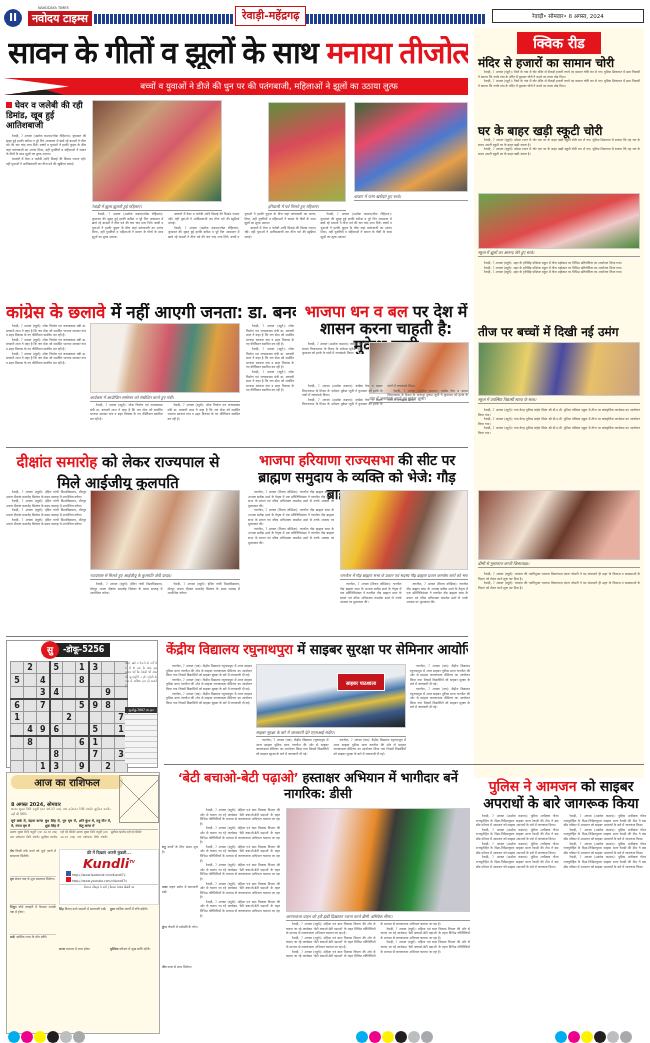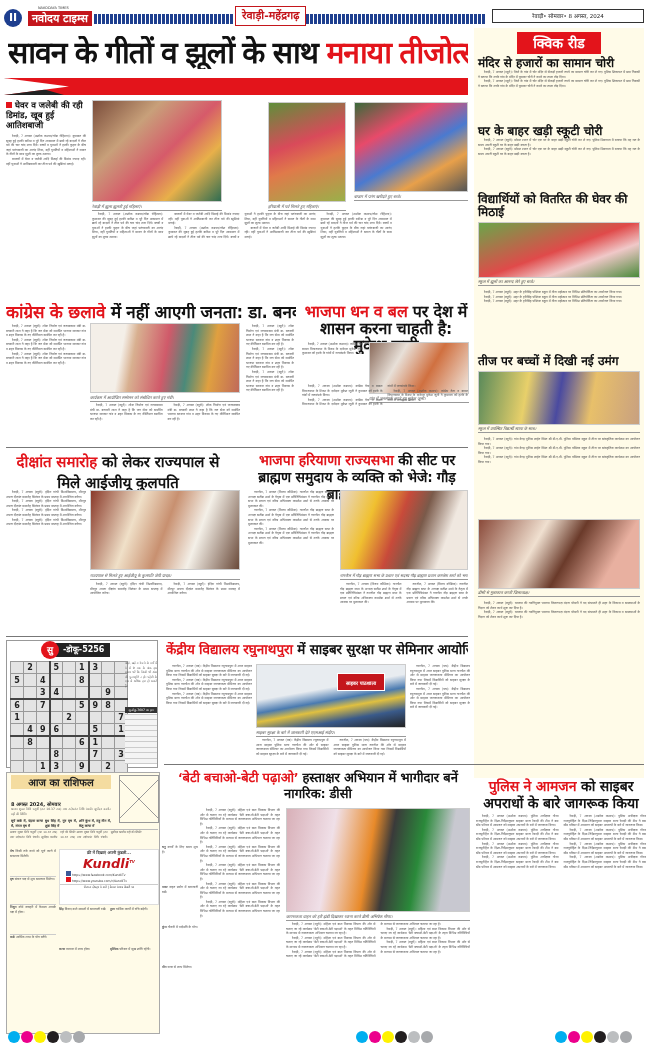--- a/index.html
+++ b/index.html
@@ -30,20 +30,21 @@
   <div class="abs" style="left:306px;top:8px;width:180px;height:10px;background:repeating-linear-gradient(90deg,#1e3f8f 0 3px,#fff 3px 4px);"></div>
   <div class="abs" style="left:492px;top:3px;width:152px;height:14px;border:1px solid #333;font-size:5.5px;line-height:12px;text-align:center;color:#222;">रेवाड़ी• सोमवार• 8 अगस्त, 2024</div>
 </div>
 
 <div class="abs hl" style="left:8px;top:36px;width:460px;font-size:30px;letter-spacing:-1px;">
   <span>सावन के गीतों व झूलों के साथ</span>
   <span class="red">मनाया तीजोत्सव</span>
 </div>
 <div class="abs" style="left:4px;top:78px;width:464px;height:17px;background:#e3141b;clip-path:polygon(0 0,100% 0,100% 100%,0 100%,14% 50%);">
   <div class="abs" style="left:0;top:0;width:60px;height:17px;background:#222;clip-path:polygon(0 0,100% 100%,0 100%);"></div>
+  <div class="abs" style="left:70px;top:0;width:390px;color:#fff;font-size:8.5px;line-height:17px;text-align:center;white-space:nowrap;overflow:hidden;">बच्चों व युवाओं ने डीजे की धुन पर की पतंगबाजी, महिलाओं ने झूलों का उठाया लुत्फ</div>
 </div>
 
 <div class="abs" style="left:6px;top:100px;width:80px;">
   <div style="font-weight:bold;font-size:8.5px;line-height:10px;color:#111;">
     <span style="display:inline-block;width:6px;height:6px;background:#e3141b;"></span>
     <span>घेवर व जलेबी की रही डिमांड, खूब हुई आतिशबाजी</span>
   </div>
   <div class="txt" style="margin-top:4px;height:120px;">
     <p>रेवाड़ी, 7 अगस्त (अशोक कश्यप/नरेश रोहिल्ला): कुमावत की सुबह हुई हल्की बारिश व पूरे दिन आसमान में छाये रहे बादलों ने तीज पर्व की चार चांद लगा दिये। बच्चों व युवाओं ने हल्की फुहार के बीच जहां पतंगबाजी का आनंद लिया, वहीं युवतियों व महिलाओं ने सावन के गीतों के साथ झूलों का लुत्फ उठाया।</p>
     <p>बाजारों में घेवर व जलेबी आदि मिठाई की डिमांड ज्यादा रही। वहीं युवाओं ने आतिशबाजी कर तीज पर्व की खुशियां मनाई।</p>
@@ -70,21 +71,20 @@
     <div class="side-h">मंदिर से हजारों का सामान चोरी</div>
     <div class="txt" style="height:52px;">
         <p>रेवाड़ी, 7 अगस्त (ब्यूरो): जिले के गांव में चोर मंदिर से सैकड़ों हजारों रुपये का सामान चोरी कर ले गए। पुलिस शिकायत में ग्राम निवासी ने बताया कि उनके गांव के मंदिर में घुसकर चोरों ने कमरे का ताला तोड़ दिया।</p>
         <p>रेवाड़ी, 7 अगस्त (ब्यूरो): जिले के गांव में चोर मंदिर से सैकड़ों हजारों रुपये का सामान चोरी कर ले गए। पुलिस शिकायत में ग्राम निवासी ने बताया कि उनके गांव के मंदिर में घुसकर चोरों ने कमरे का ताला तोड़ दिया।</p>
       </div>
     <div class="side-h" style="margin-top:3px;">घर के बाहर खड़ी स्कूटी चोरी</div>
     <div class="txt" style="height:52px;">
         <p>रेवाड़ी, 7 अगस्त (ब्यूरो): मॉडल टाउन में चोर एक घर के बाहर खड़ी स्कूटी चोरी कर ले गए। पुलिस शिकायत में बताया कि वह रात के समय अपनी स्कूटी घर के बाहर खड़ी करता है।</p>
         <p>रेवाड़ी, 7 अगस्त (ब्यूरो): मॉडल टाउन में चोर एक घर के बाहर खड़ी स्कूटी चोरी कर ले गए। पुलिस शिकायत में बताया कि वह रात के समय अपनी स्कूटी घर के बाहर खड़ी करता है।</p>
       </div>
-    <div class="side-h" style="margin-top:3px;white-space:normal;">विद्यार्थियों को वितरित की घेवर की मिठाई</div>
     <div class="photo" style="margin-top:3px;height:56px;background:linear-gradient(160deg,#6aa64a,#e04a4a 50%,#f0c8c8 70%,#4a8a3a);"></div>
     <div class="cap">स्कूल में झूलों का आनन्द लेते हुए बच्चे।</div>
     <div class="txt" style="margin-top:4px;height:62px;">
         <p>रेवाड़ी, 7 अगस्त (ब्यूरो): शहर के हरिसिंह पब्लिक स्कूल में तीज महोत्सव पर विभिन्न प्रतियोगिता का आयोजन किया गया।</p>
         <p>रेवाड़ी, 7 अगस्त (ब्यूरो): शहर के हरिसिंह पब्लिक स्कूल में तीज महोत्सव पर विभिन्न प्रतियोगिता का आयोजन किया गया।</p>
         <p>रेवाड़ी, 7 अगस्त (ब्यूरो): शहर के हरिसिंह पब्लिक स्कूल में तीज महोत्सव पर विभिन्न प्रतियोगिता का आयोजन किया गया।</p>
       </div>
     <div class="side-h" style="margin-top:3px;">तीज पर बच्चों में दिखी नई उमंग</div>
     <div class="photo" style="margin-top:3px;height:54px;background:linear-gradient(100deg,#5a8a5a,#e8d06a 30%,#4a4aa0 50%,#e8c06a 70%,#c8a080);"></div>
     <div class="cap">स्कूल में उपस्थित विद्यार्थी स्टाफ के साथ।</div>
@@ -278,21 +278,21 @@
           <td></td>
         </tr>
       </tbody>
   </table>
   <div class="abs txt" style="left:118px;top:20px;width:32px;height:44px;font-size:3px;">आड़े, खड़े व 3×3 के वर्गों में 1 से 9 तक के अंक इस प्रकार भरें कि किसी भी अंक की पुनरावृत्ति न हो। पहेली के एक से अधिक हल हो सकते हैं।</div>
   <div class="abs" style="left:118px;top:66px;width:32px;background:#333;color:#fff;font-size:3px;line-height:6px;text-align:center;white-space:nowrap;overflow:hidden;">सु-डोकू-7607 का हल</div>
   <div class="abs" style="left:118px;top:73px;width:32px;height:50px;background:repeating-linear-gradient(0deg,#ccc 0 1px,#f4f4f4 1px 5.5px),repeating-linear-gradient(90deg,#ccc 0 1px,transparent 1px 3.5px);"></div>
 </div>
 
 <div class="abs" style="left:6px;top:772px;width:154px;height:262px;border:1px solid #aaa;background:#fffbe8;">
-  <div style="margin:2px 4px 12px;background:#f4dca0;text-align:center;font-weight:bold;font-size:10px;color:#222;width:100px;">आज का राशिफल</div>
+  <div style="margin:2px 4px 12px;background:#f4dca0;text-align:center;font-weight:bold;font-size:10px;color:#222;width:112px;border-radius:6px;">आज का राशिफल</div>
   <div class="abs" style="left:112px;top:2px;width:40px;height:48px;border:1px solid #999;background:linear-gradient(45deg,transparent 49%,#999 49% 51%,transparent 51%),linear-gradient(-45deg,transparent 49%,#999 49% 51%,transparent 51%);"></div>
   <div style="padding:0 4px;width:108px;">
     <div style="font-weight:bold;font-size:5px;">8 अगस्त 2024, सोमवार</div>
     <div class="txt" style="height:10px;font-size:3px;">श्रावण शुक्ल तिथि चतुर्थी (रात 10.37 तक) तथा तदोपरांत तिथि पंचमी। सूर्योदय कालीन ग्रहों की स्थितिः</div>
     <div style="display:flex;gap:2px;margin-top:2px;">
       <div class="txt" style="flex:1;font-size:3.4px;color:#333;font-weight:bold;height:15px;">सूर्य कर्क में, चंद्रमा कन्या में, मंगल वृष में</div>
       <div class="txt" style="flex:1;font-size:3.4px;color:#333;font-weight:bold;height:15px;">बुध सिंह में, गुरु वृष में, शुक्र सिंह में</div>
       <div class="txt" style="flex:1;font-size:3.4px;color:#333;font-weight:bold;height:15px;">शनि कुंभ में, राहु मीन में, केतु कन्या में</div>
     </div>
   </div>

